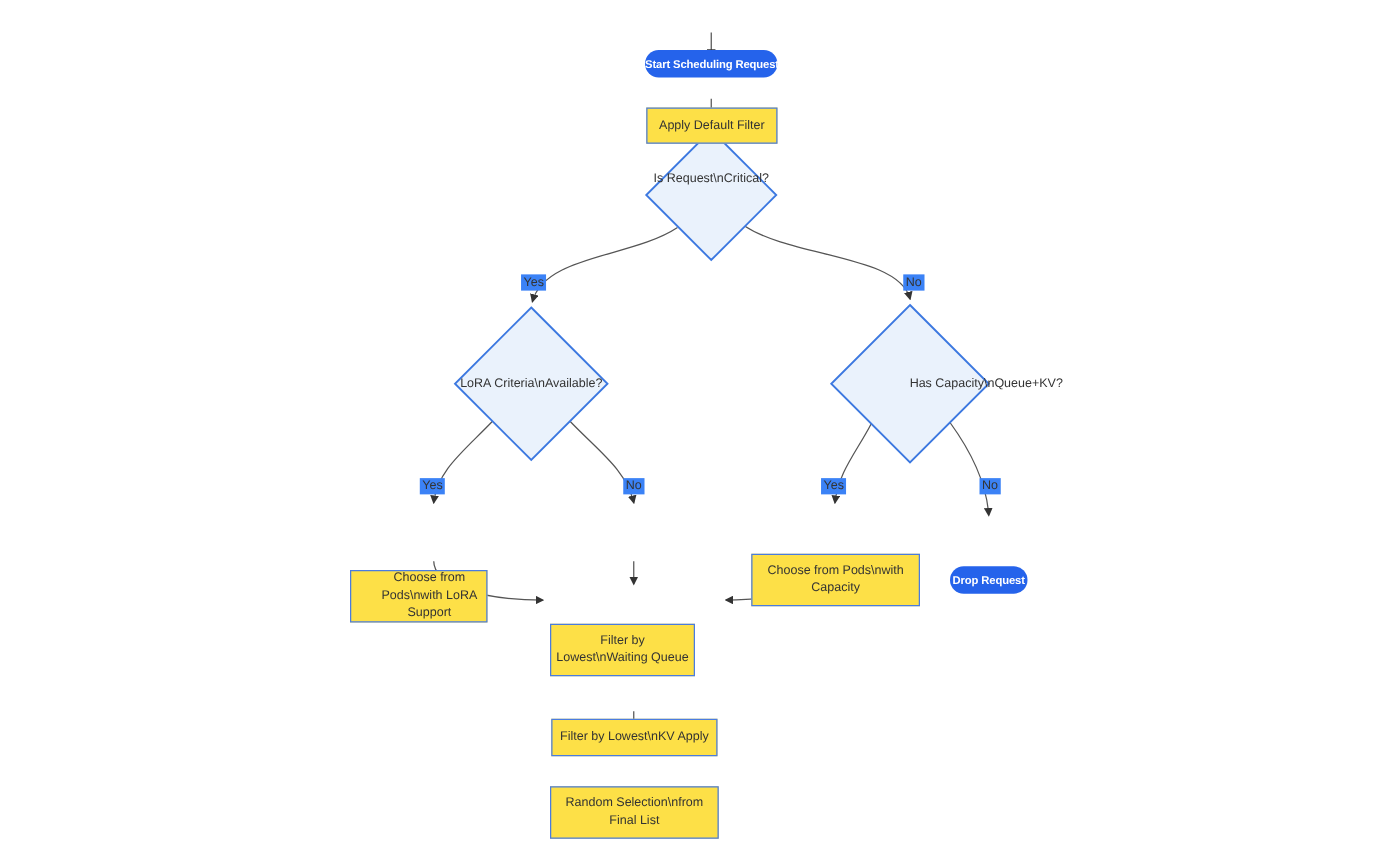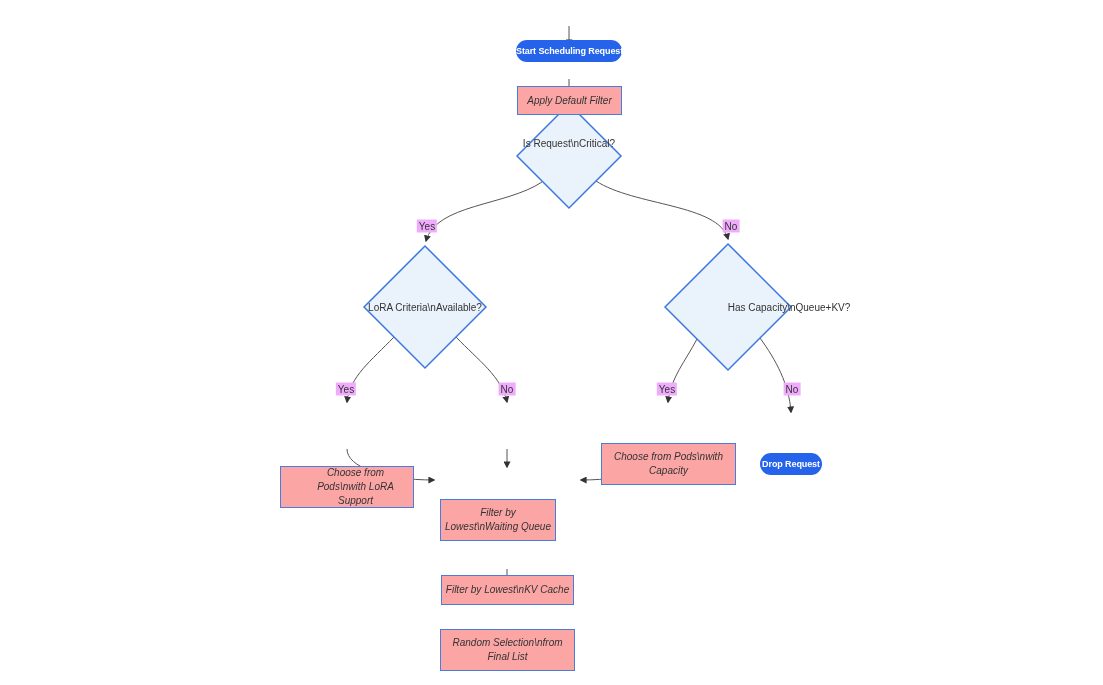--- a/index.html
+++ b/index.html
@@ -9,37 +9,37 @@
     background:#ffffff;
     font-family:"Liberation Sans", sans-serif;
     overflow:hidden;
   }
   svg.edges-layer{position:absolute;left:0;top:0;width:1103px;height:685px;}
   .edge-path{fill:none;stroke:#555555;stroke-width:1;}
   .diamond{fill:#eaf2fc;stroke:#3c78e0;stroke-width:1.5;}
 
   .node{position:absolute;display:flex;align-items:center;justify-content:center;box-sizing:border-box;margin-top:36px;}
   .node-rect{
-    background:#fca5a5;border:1.5px solid #4a7ce0;
-    font-size:10px;line-height:14px;color:#333333;font-style:italic;
+    background:#fde047;border:1.5px solid #4a7ce0;
+    font-size:10px;line-height:14px;color:#333333;
   }
   .node-rect .lbl{width:100%;text-align:center;padding:0 4px;}
   .node-stadium{
     background:#2563eb;color:#ffffff;border-radius:999px;
     font-size:9px;font-weight:700;letter-spacing:-0.1px;white-space:nowrap;
   }
   .node-stadium .lbl{width:100%;text-align:center;}
   .diamond-label{
     position:absolute;transform:translate(-50%,-50%);
     font-size:10px;color:#333333;white-space:nowrap;text-align:center;
   }
   .edge-label{
     position:absolute;transform:translate(-50%,-50%);
     font-size:10px;line-height:13px;color:#333333;
-    background:#f0abfc;padding:0 2px;white-space:nowrap;
+    background:#3b82f6;padding:0 2px;white-space:nowrap;
   }
   .nowrap{white-space:nowrap;}
 </style>
 </head>
 <body>
 
 <div class="canvas">
 
   <svg class="edges-layer" viewBox="0 0 1103 685">
     <defs>
@@ -73,36 +73,36 @@
   </div>
 
   <div class="node node-rect" style="left:517px;top:50px;width:105px;height:29px;">
     <span class="lbl nowrap">Apply Default Filter</span>
   </div>
 
   <div class="diamond-label" style="left:569px;top:143px;">Is Request\nCritical?</div>
   <div class="diamond-label" style="left:425px;top:307px;text-align:right;">LoRA Criteria\nAvailable?</div>
   <div class="diamond-label" style="left:753px;top:307px;margin-left:36px;">Has Capacity\nQueue+KV?</div>
 
-  <div class="node node-rect" style="left:280px;top:430px;width:134px;height:42px;padding-left:17px;">
+  <div class="node node-rect" style="left:280px;top:420px;width:110px;height:42px;padding-left:17px;">
     <span class="lbl">Choose from Pods\nwith LoRA Support</span>
   </div>
   <div class="node node-rect" style="left:601px;top:407px;width:135px;height:42px;">
     <span class="lbl">Choose from Pods\nwith Capacity</span>
   </div>
 
   <div class="node node-stadium" style="left:760px;top:417px;width:62px;height:22px;">
     <span class="lbl">Drop Request</span>
   </div>
 
   <div class="node node-rect" style="left:440px;top:463px;width:116px;height:42px;">
     <span class="lbl">Filter by Lowest\nWaiting Queue</span>
   </div>
   <div class="node node-rect" style="left:441px;top:539px;width:133px;height:30px;">
-    <span class="lbl nowrap">Filter by Lowest\nKV Cache</span>
+    <span class="lbl nowrap">Filter by Lowest\nKV Apply</span>
   </div>
   <div class="node node-rect" style="left:440px;top:593px;width:135px;height:42px;">
     <span class="lbl">Random Selection\nfrom Final List</span>
   </div>
 
   <div class="node node-stadium" style="left:493px;top:658px;width:28px;height:22px;">
     <span class="lbl">End</span>
   </div>
 
   <div class="edge-label" style="left:427px;top:226px;">Yes</div>

